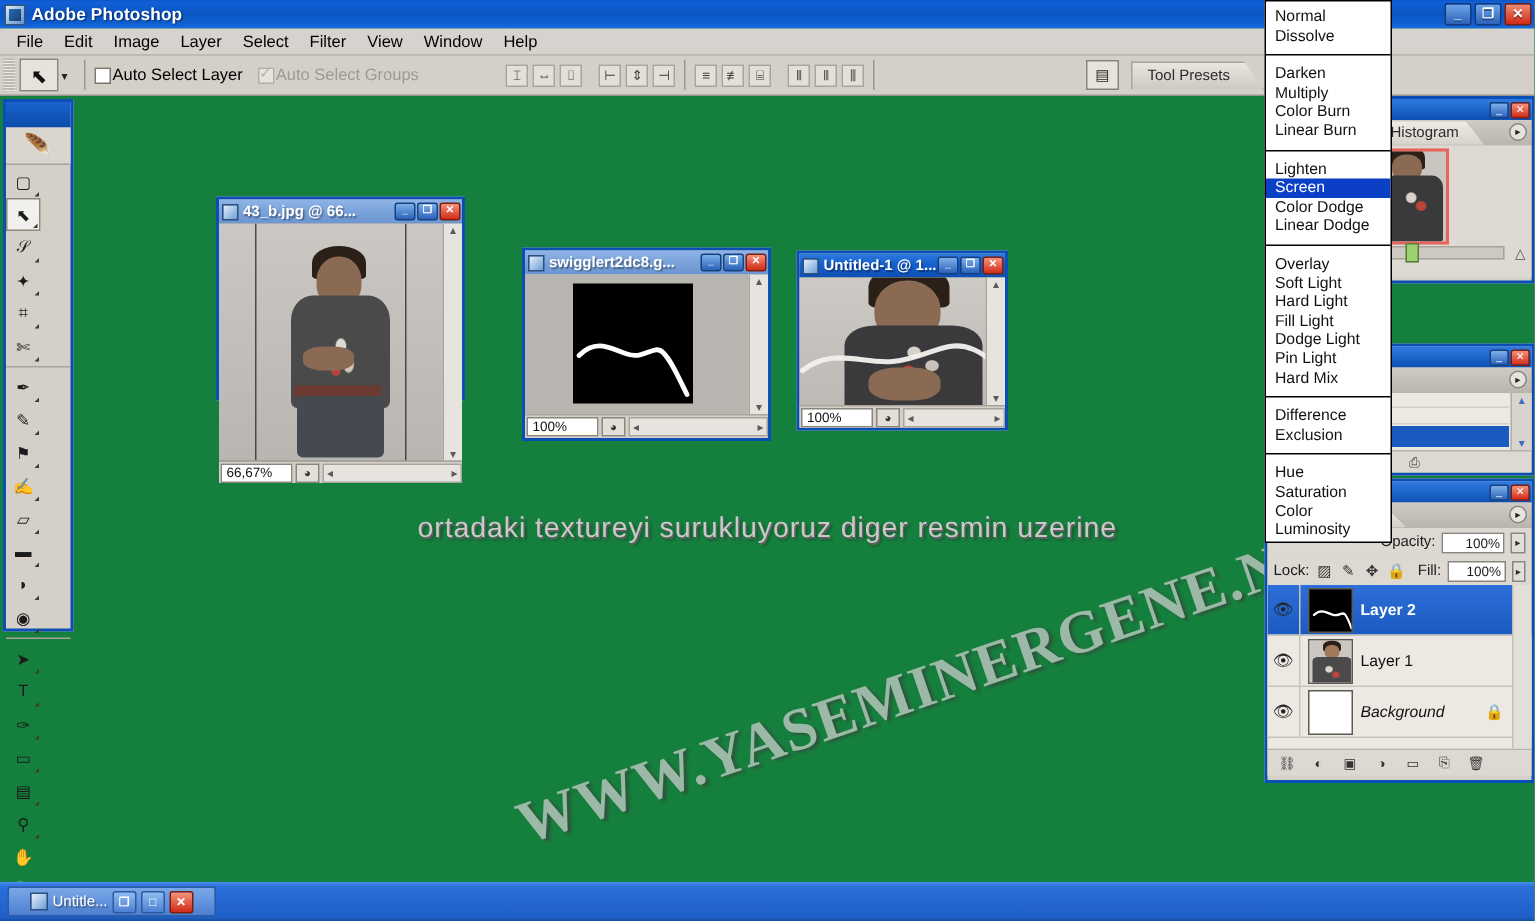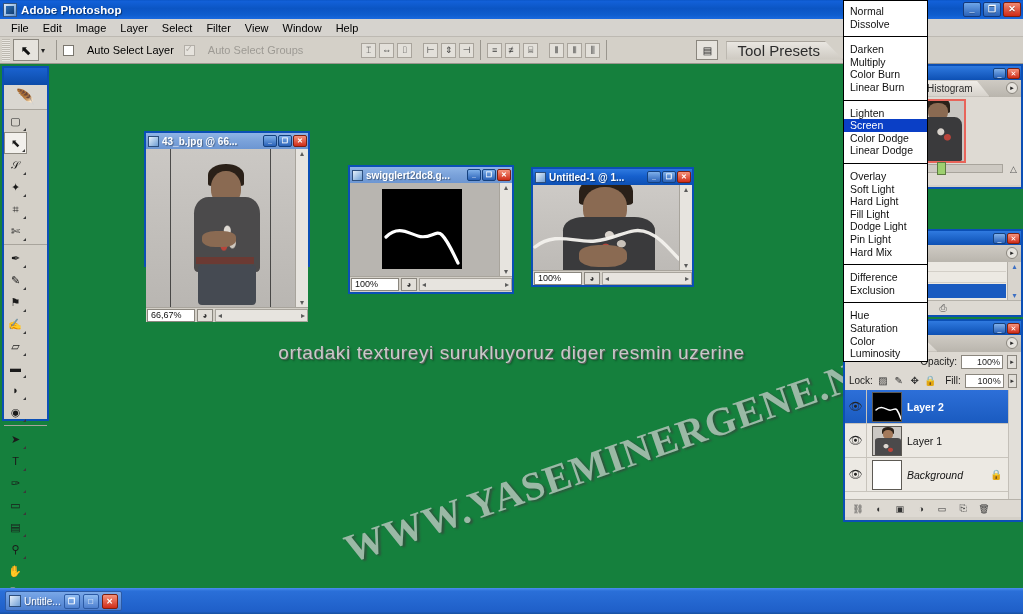--- a/index.html
+++ b/index.html
@@ -53,32 +53,32 @@
     border-bottom:1px solid #9a968e;
     display:flex; align-items:center;
   }
   .opt-grip { width:8px;height:22px;margin-left:2px;
     background:repeating-linear-gradient(to bottom,#b9b5ad 0 1px,#efece7 1px 2px); opacity:.85;}
   .move-tool-box { width:26px;height:22px;display:flex;align-items:center;justify-content:center;
     border:1px solid #8a867e; background:#e6e3dd; margin-left:3px; }
   .arrow-glyph { font-size:13px; color:#111; line-height:1; }
   .opt-caret { font-size:8px; color:#222; margin:0 5px 0 2px; }
   .opt-sep { width:1px;height:20px;background:#9a968e;margin:0 6px; }
-  .chk { display:flex; align-items:center; gap:13px; font-size:11px; color:#000; margin-right:10px; }
+  .chk { display:flex; align-items:center; gap:1px; font-size:11px; color:#000; margin-right:10px; }
   .chk .box { width:11px;height:11px;border:1px solid #7a766e;background:#fff; }
   .chk.dis { color:#9d9a94; }
   .chk.dis .box { background:#e6e3dd; border-color:#b3afa8; position:relative;}
   .chk.dis .box:after{content:"✓";position:absolute;left:0px;top:-3px;font-size:10px;color:#b3afa8;}
   .align-row { display:flex; align-items:center; gap:3px; }
   .align-ico { width:15px;height:15px;border:1px solid #a9a49c;background:#e3e0da;
      display:flex;align-items:center;justify-content:center;font-size:9px;color:#3a3a3a;}
   .presets-btn { width:22px;height:20px;border:1px solid #8a867e;background:#e6e3dd;
      display:flex;align-items:center;justify-content:center;font-size:10px;color:#222;}
   .presets-tab {
-     margin-left:8px; height:19px; padding:0 22px 0 10px; font-size:15px; color:#2c2c2c;
+     margin-left:8px; height:19px; padding:0 22px 0 10px; font-size:10px; color:#2c2c2c;
      background:linear-gradient(to bottom,#e9e6e1,#cdc9c1);
      border:1px solid #a9a49c; border-bottom:none;
      clip-path: polygon(0 0, 84% 0, 100% 100%, 0% 100%);
      display:flex; align-items:center;
   }
 
   
   .toolbox {
     position:absolute; left:2px; top:66px; width:47px; height:355px;
     background:#d4d0c8; border:2px solid #0b4fb5;
@@ -204,21 +204,21 @@
   .bm-item { height:12.6px; padding-left:6px; display:flex; align-items:center; line-height:1; }
   .bm-item.sel { background:#0a3fc6; color:#fff; }
   .bm-sep { height:1px; background:#000; margin:2px 0; }
   .bm-gap { height:4px; }
 
   
   .taskbar { position:absolute; left:0; bottom:0; width:1023px; height:26px;
      background:linear-gradient(to bottom,#4b8df0 0%,#2a6fd8 12%,#1f5fc8 90%,#17509f 100%);
      display:flex; align-items:center; }
   .task-btn { margin-left:5px; height:20px; display:flex; align-items:center; gap:3px;
-     padding:0 3px; background:linear-gradient(to bottom,#7aa8e8,#4d7fcf);
+     padding:0 14px; background:linear-gradient(to bottom,#7aa8e8,#4d7fcf);
      border:1px solid #2c5aa4; border-radius:2px; }
   .task-ico { width:12px;height:12px;background:linear-gradient(135deg,#e6f0fa,#6d9ed6);border:1px solid #2d4f7d;}
   .task-lbl { color:#fff; font-size:10px; text-shadow:1px 1px 1px rgba(0,0,0,.4); }
   .task-min, .task-max, .task-cls {
      width:16px;height:15px;border:1px solid #2c5aa4;border-radius:2px;color:#fff;font-size:8px;
      display:flex;align-items:center;justify-content:center;
      background:linear-gradient(to bottom,#8fbcf2,#4d7fcf); font-weight:bold;}
   .task-cls { background:linear-gradient(to bottom,#f5937c,#d02c18); border-color:#7d1f10; }
 </style>
 </head>
@@ -399,21 +399,21 @@
     <div class="doc-status">
       <div class="zoom-field">100%</div>
       <div class="st-ico">◕</div>
       <div class="hscroll">
           <span>◂</span>
           <span>▸</span>
         </div>
     </div>
   </div>
 
-  <div class="docwin" style="left:531px; top:167px; width:163px; height:120px;">
+  <div class="docwin" style="left:531px; top:167px; width:141px; height:120px;">
     <div class="doc-title">
       <div class="doc-ico"></div>
       <span class="doc-name">Untitled-1 @ 1...</span>
       <div class="doc-btns">
         <div class="doc-btn">_</div>
         <div class="doc-btn">❐</div>
         <div class="doc-btn close">✕</div>
       </div>
     </div>
     <div class="doc-canvas" style="height:85px;">

